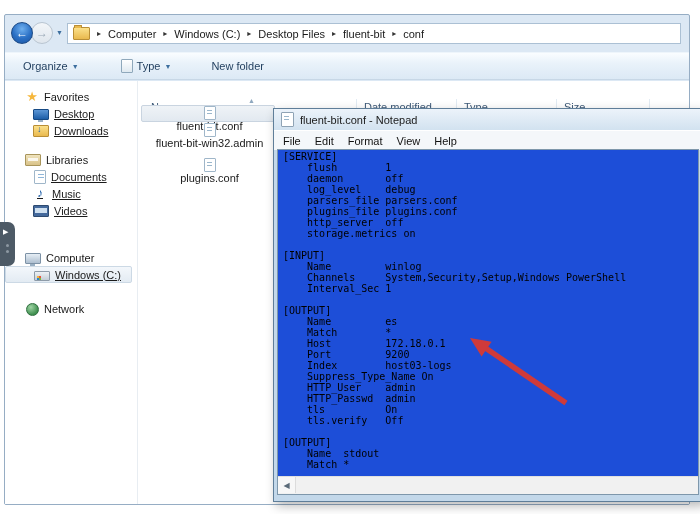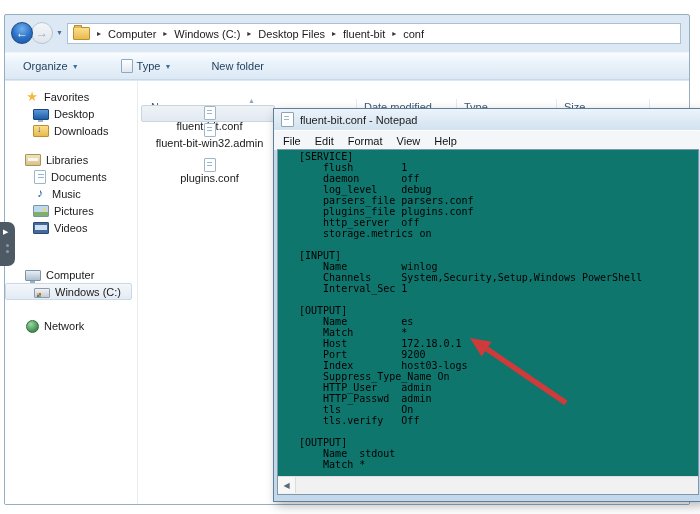--- a/index.html
+++ b/index.html
@@ -35,21 +35,21 @@
   .tb-open{margin-left:30px;}
   .tb-newfolder{margin-left:28px;}
   .tb-caret{font-size:7px;color:#3c6e9e;}
   .ic-page{width:10px;height:12px;background:linear-gradient(#fff,#dfe9f0);border:1px solid #8fa8bb;border-radius:1px;}
 
   .content{position:absolute;left:0;top:66px;right:0;bottom:0;background:#fff;}
   .sidebar{position:absolute;left:0;top:0;bottom:0;width:133px;border-right:1px solid #e8edf2;
            padding-top:7px;box-sizing:border-box;}
   .side-item{height:17px;display:flex;align-items:center;gap:5px;font-size:11px;
              padding-left:20px;box-sizing:border-box;white-space:nowrap;}
-  .side-item.child{padding-left:28px;}
+  .side-item.child{padding-left:28px;text-decoration:underline;}
   .side-item.selected{background:linear-gradient(#f3f7fb,#e3ebf3);border:1px solid #ccd9e5;
              border-radius:2px;margin-right:5px;}
   .sgap12{height:12px;} .sgap30{height:30px;} .sgap17{height:17px;}
 
   
   .sic{width:14px;height:13px;flex:0 0 auto;position:relative;display:inline-block;}
   .ic-star{font-size:13px;line-height:13px;color:#f6b73c;text-align:center;}
   .ic-monitor{background:linear-gradient(#5d97d6,#1d5ea8);border:1px solid #174a85;height:9px;margin-top:1px;border-radius:1px;}
   .ic-monitor::after{content:"";position:absolute;left:4px;bottom:-3px;width:5px;height:2px;background:#9ab0c4;}
   .ic-monitor.grey{background:linear-gradient(#e6eef5,#aebfd0);border-color:#7d92a6;}
@@ -91,21 +91,21 @@
            background:#c3d8ea;border:1px solid #5f7e99;box-shadow:3px 4px 10px rgba(0,0,0,.28);box-sizing:border-box;}
   .np-title{height:21px;display:flex;align-items:center;gap:6px;padding-left:7px;font-size:11px;
            background:linear-gradient(#ecf3fa,#d2e2f0);}
   .np-ic{width:11px;height:13px;background:#fff;border:1px solid #8fa3b5;border-radius:1px;position:relative;}
   .np-ic::after{content:"";position:absolute;left:2px;top:3px;width:5px;height:6px;
            background:repeating-linear-gradient(#9bb7cc 0 1px,transparent 1px 3px);}
   .np-menu{height:19px;background:#f4f7fa;border-top:1px solid #fff;display:flex;align-items:center;
            font-size:11px;color:#111;padding-left:2px;}
   .np-menu span{padding:2px 7px;}
   .np-client{position:absolute;left:3px;right:3px;top:40px;bottom:6px;border:1px solid #7e97ab;
-           background:#0f766e;overflow:hidden;padding-left:16px;}
+           background:#1d4ed8;overflow:hidden;}
   .np-client pre{margin:0;padding:1px 0 0 5px;font:10px/11px "DejaVu Sans Mono",monospace;color:#000;white-space:pre;}
   .np-hscroll{position:absolute;left:0;right:0;bottom:0;height:17px;background:#f1f1f1;border-top:1px solid #e0e0e0;}
   .np-scrollbtn{position:absolute;left:0;top:0;width:17px;height:16px;background:#f7f7f7;border-right:1px solid #dcdcdc;
            display:flex;align-items:center;justify-content:center;font-size:8px;color:#5a6a78;}
 
   
   .handle{position:absolute;left:0;top:222px;width:15px;height:44px;background:#4d5a66;
           border-radius:0 7px 7px 0;z-index:60;color:#fff;}
   .handle::before{content:"▶";position:absolute;left:3px;top:6px;font-size:7px;}
   .handle::after{content:"";position:absolute;left:6px;top:22px;width:3px;height:3px;background:#8d98a2;
@@ -173,24 +173,20 @@
           <span class="sic ic-shelf"></span>
           <span>Libraries</span>
         </div>
         <div class="side-item child">
           <span class="sic ic-doc"></span>
           <span>Documents</span>
         </div>
         <div class="side-item child">
           <span class="sic ic-note">♪</span>
           <span>Music</span>
-        </div>
-        <div class="side-item child">
-          <span class="sic ic-pic"></span>
-          <span>Pictures</span>
         </div>
         <div class="side-item child">
           <span class="sic ic-film"></span>
           <span>Videos</span>
         </div>
         <div class="sgap30"></div>
         <div class="side-item">
           <span class="sic ic-monitor grey"></span>
           <span>Computer</span>
         </div>

